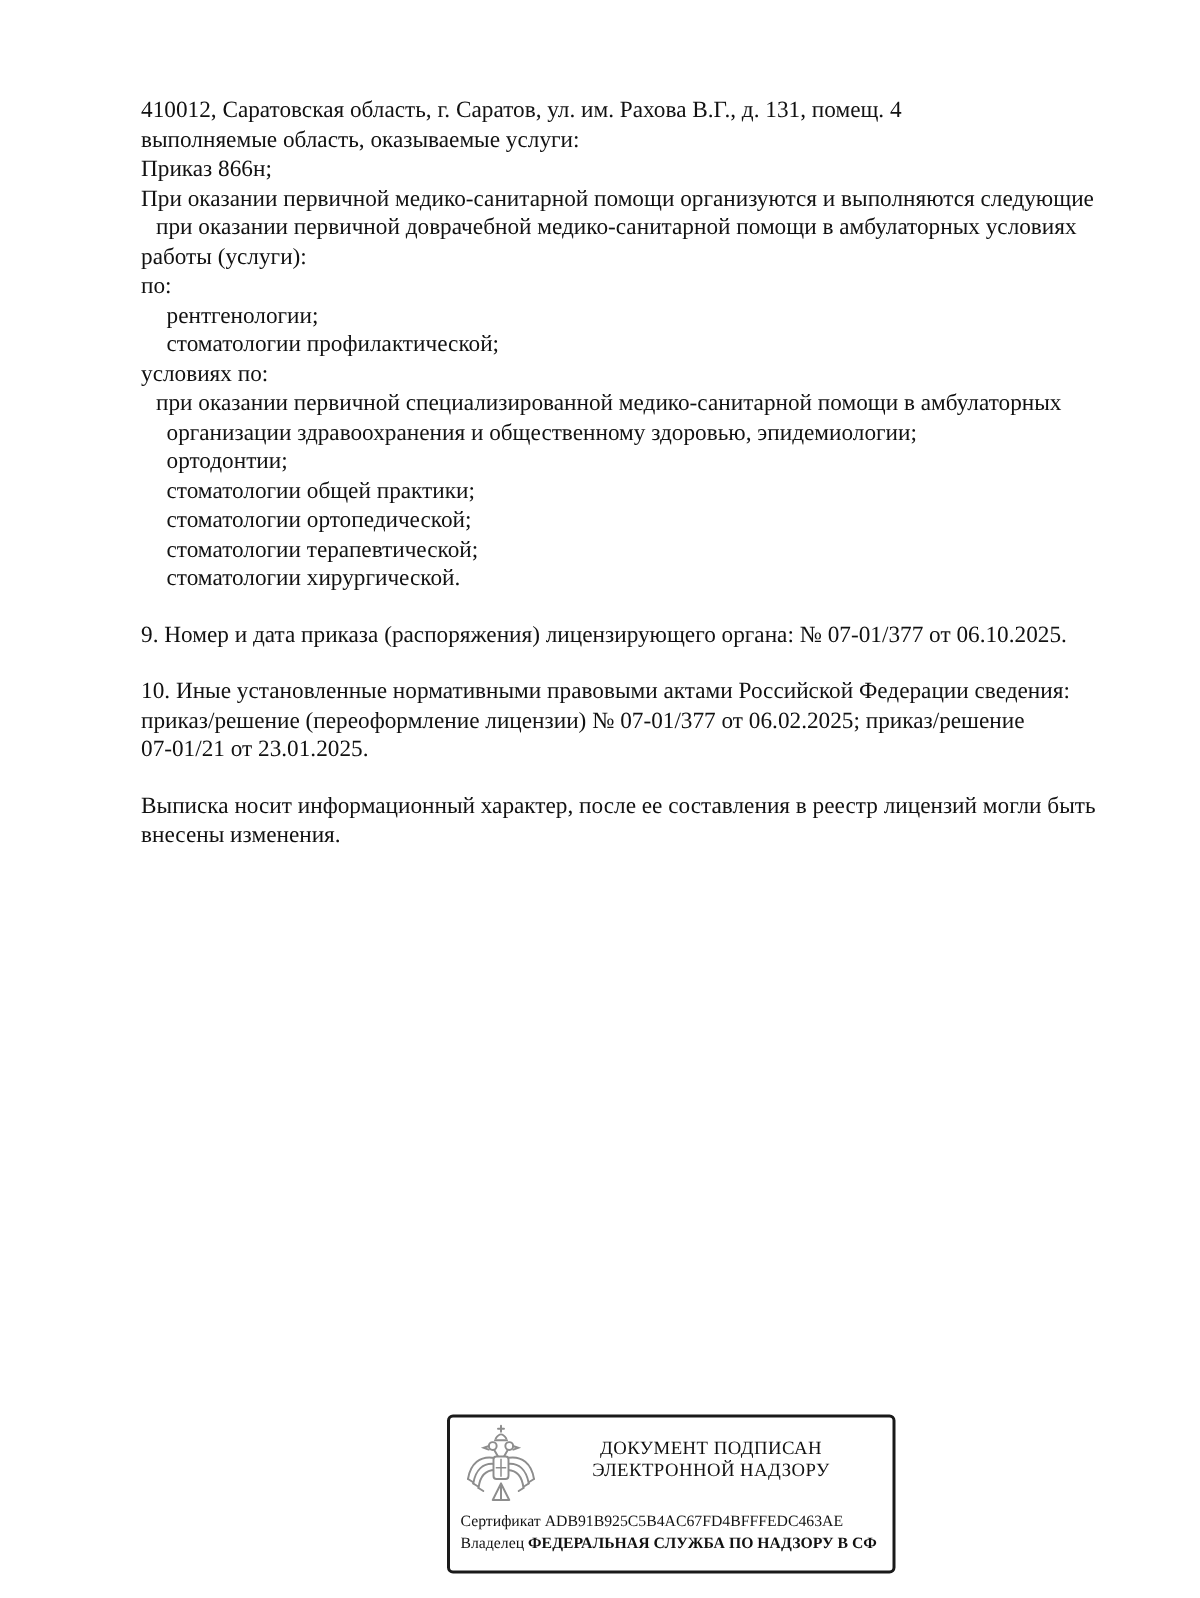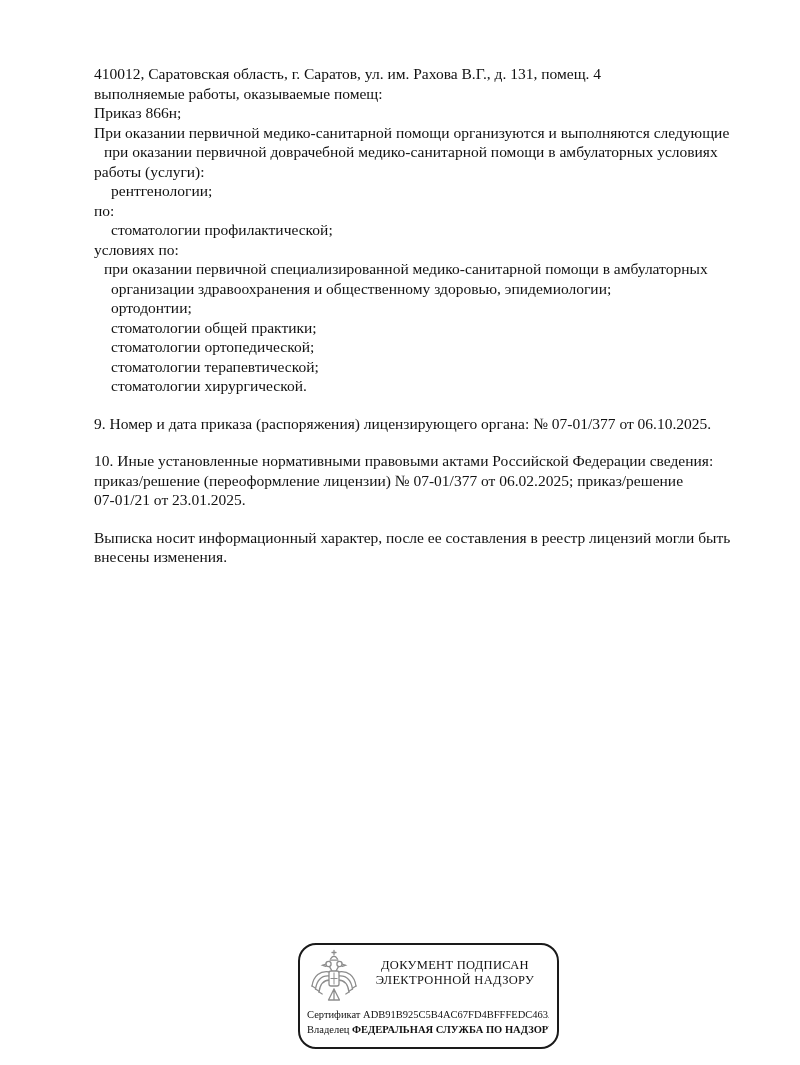--- a/index.html
+++ b/index.html
@@ -28,25 +28,25 @@
   }
   .para + .para { margin-top: 18px; }
   .line { white-space: pre-wrap; }
   .line.ind1 { padding-left: 10px; }
   .line.ind2 { padding-left: 17px; }
   
   .stamp {
     position: absolute;
     left: 298px;
     top: 943px;
-    width: 261px;
+    width: 299px;
     height: 106px;
     box-sizing: border-box;
     border: 2px solid #1a1a1a;
-    border-radius: 18px;
+    border-radius: 4px;
     background: #ffffff;
     padding: 4px 8px 4px 7px;
     overflow: hidden;
   }
   .stamp-head {
     display: flex;
     align-items: flex-start;
     height: 52px;
   }
   .emblem {
@@ -74,27 +74,27 @@
   .stamp-row b { font-weight: bold; }
 </style>
 </head>
 <body>
 
 <div class="page">
 
   <div class="doc-text">
       <div class="para">
         <div class="line ind0">410012, Саратовская область, г. Саратов, ул. им. Рахова В.Г., д. 131, помещ. 4</div>
-        <div class="line ind0">выполняемые работы, оказываемые помещ:</div>
+        <div class="line ind0">выполняемые область, оказываемые услуги:</div>
         <div class="line ind0">Приказ 866н;</div>
         <div class="line ind0">При оказании первичной медико-санитарной помощи организуются и выполняются следующие</div>
         <div class="line ind1">при оказании первичной доврачебной медико-санитарной помощи в амбулаторных условиях</div>
         <div class="line ind0">работы (услуги):</div>
+        <div class="line ind0">по:</div>
         <div class="line ind2">рентгенологии;</div>
-        <div class="line ind0">по:</div>
         <div class="line ind2">стоматологии профилактической;</div>
         <div class="line ind0">условиях по:</div>
         <div class="line ind1">при оказании первичной специализированной медико-санитарной помощи в амбулаторных</div>
         <div class="line ind2">организации здравоохранения и общественному здоровью, эпидемиологии;</div>
         <div class="line ind2">ортодонтии;</div>
         <div class="line ind2">стоматологии общей практики;</div>
         <div class="line ind2">стоматологии ортопедической;</div>
         <div class="line ind2">стоматологии терапевтической;</div>
         <div class="line ind2">стоматологии хирургической.</div>
       </div>

